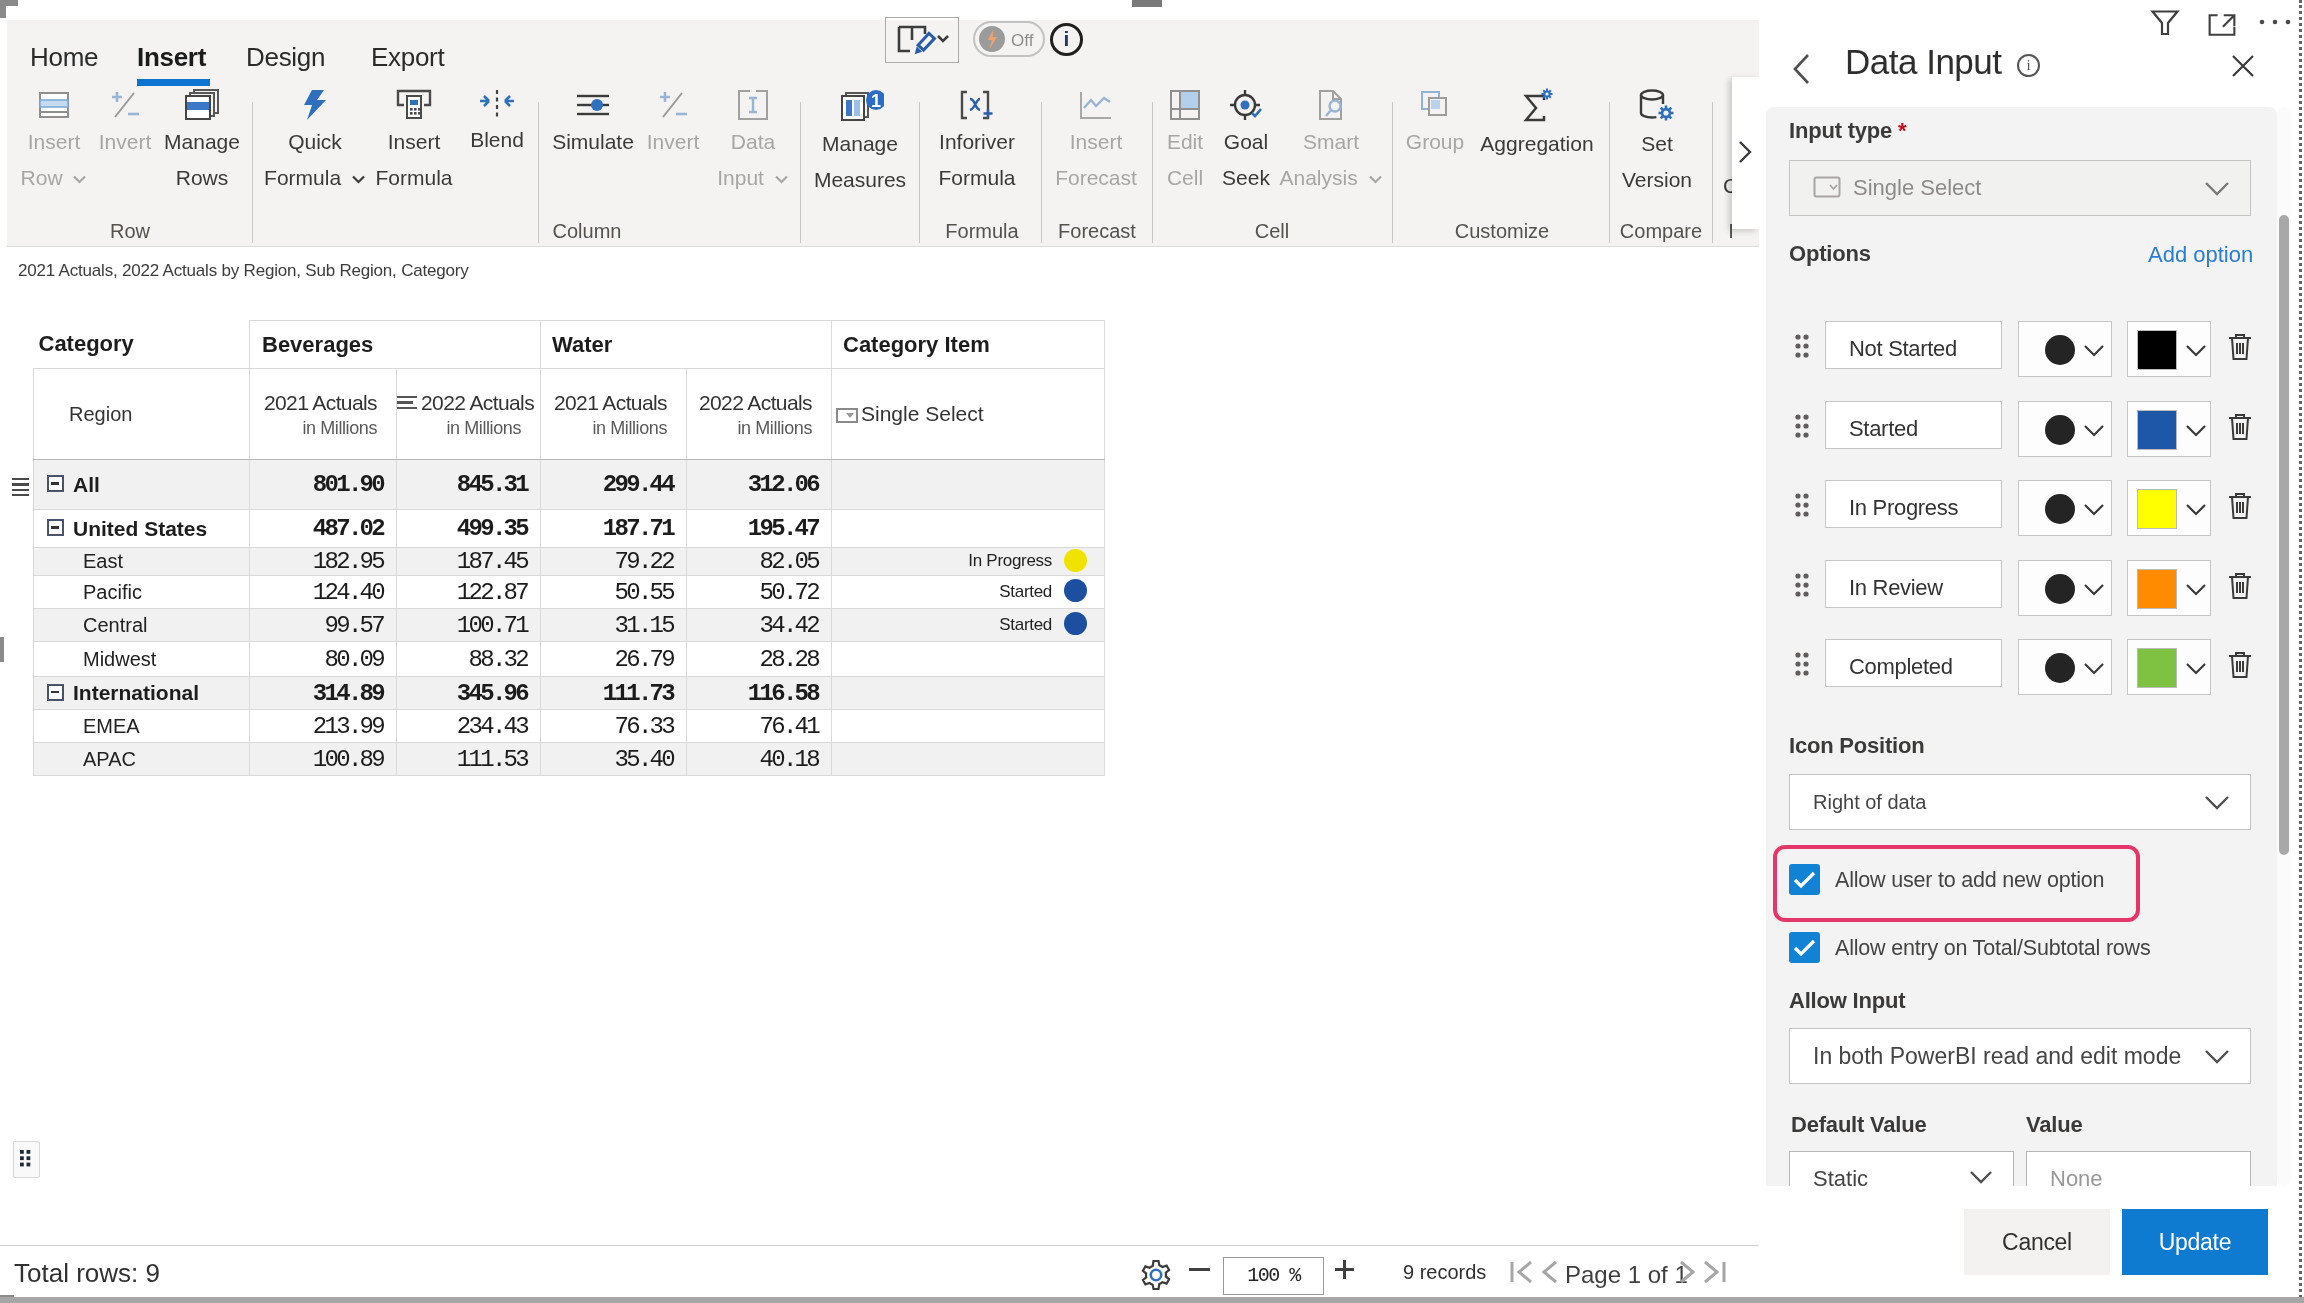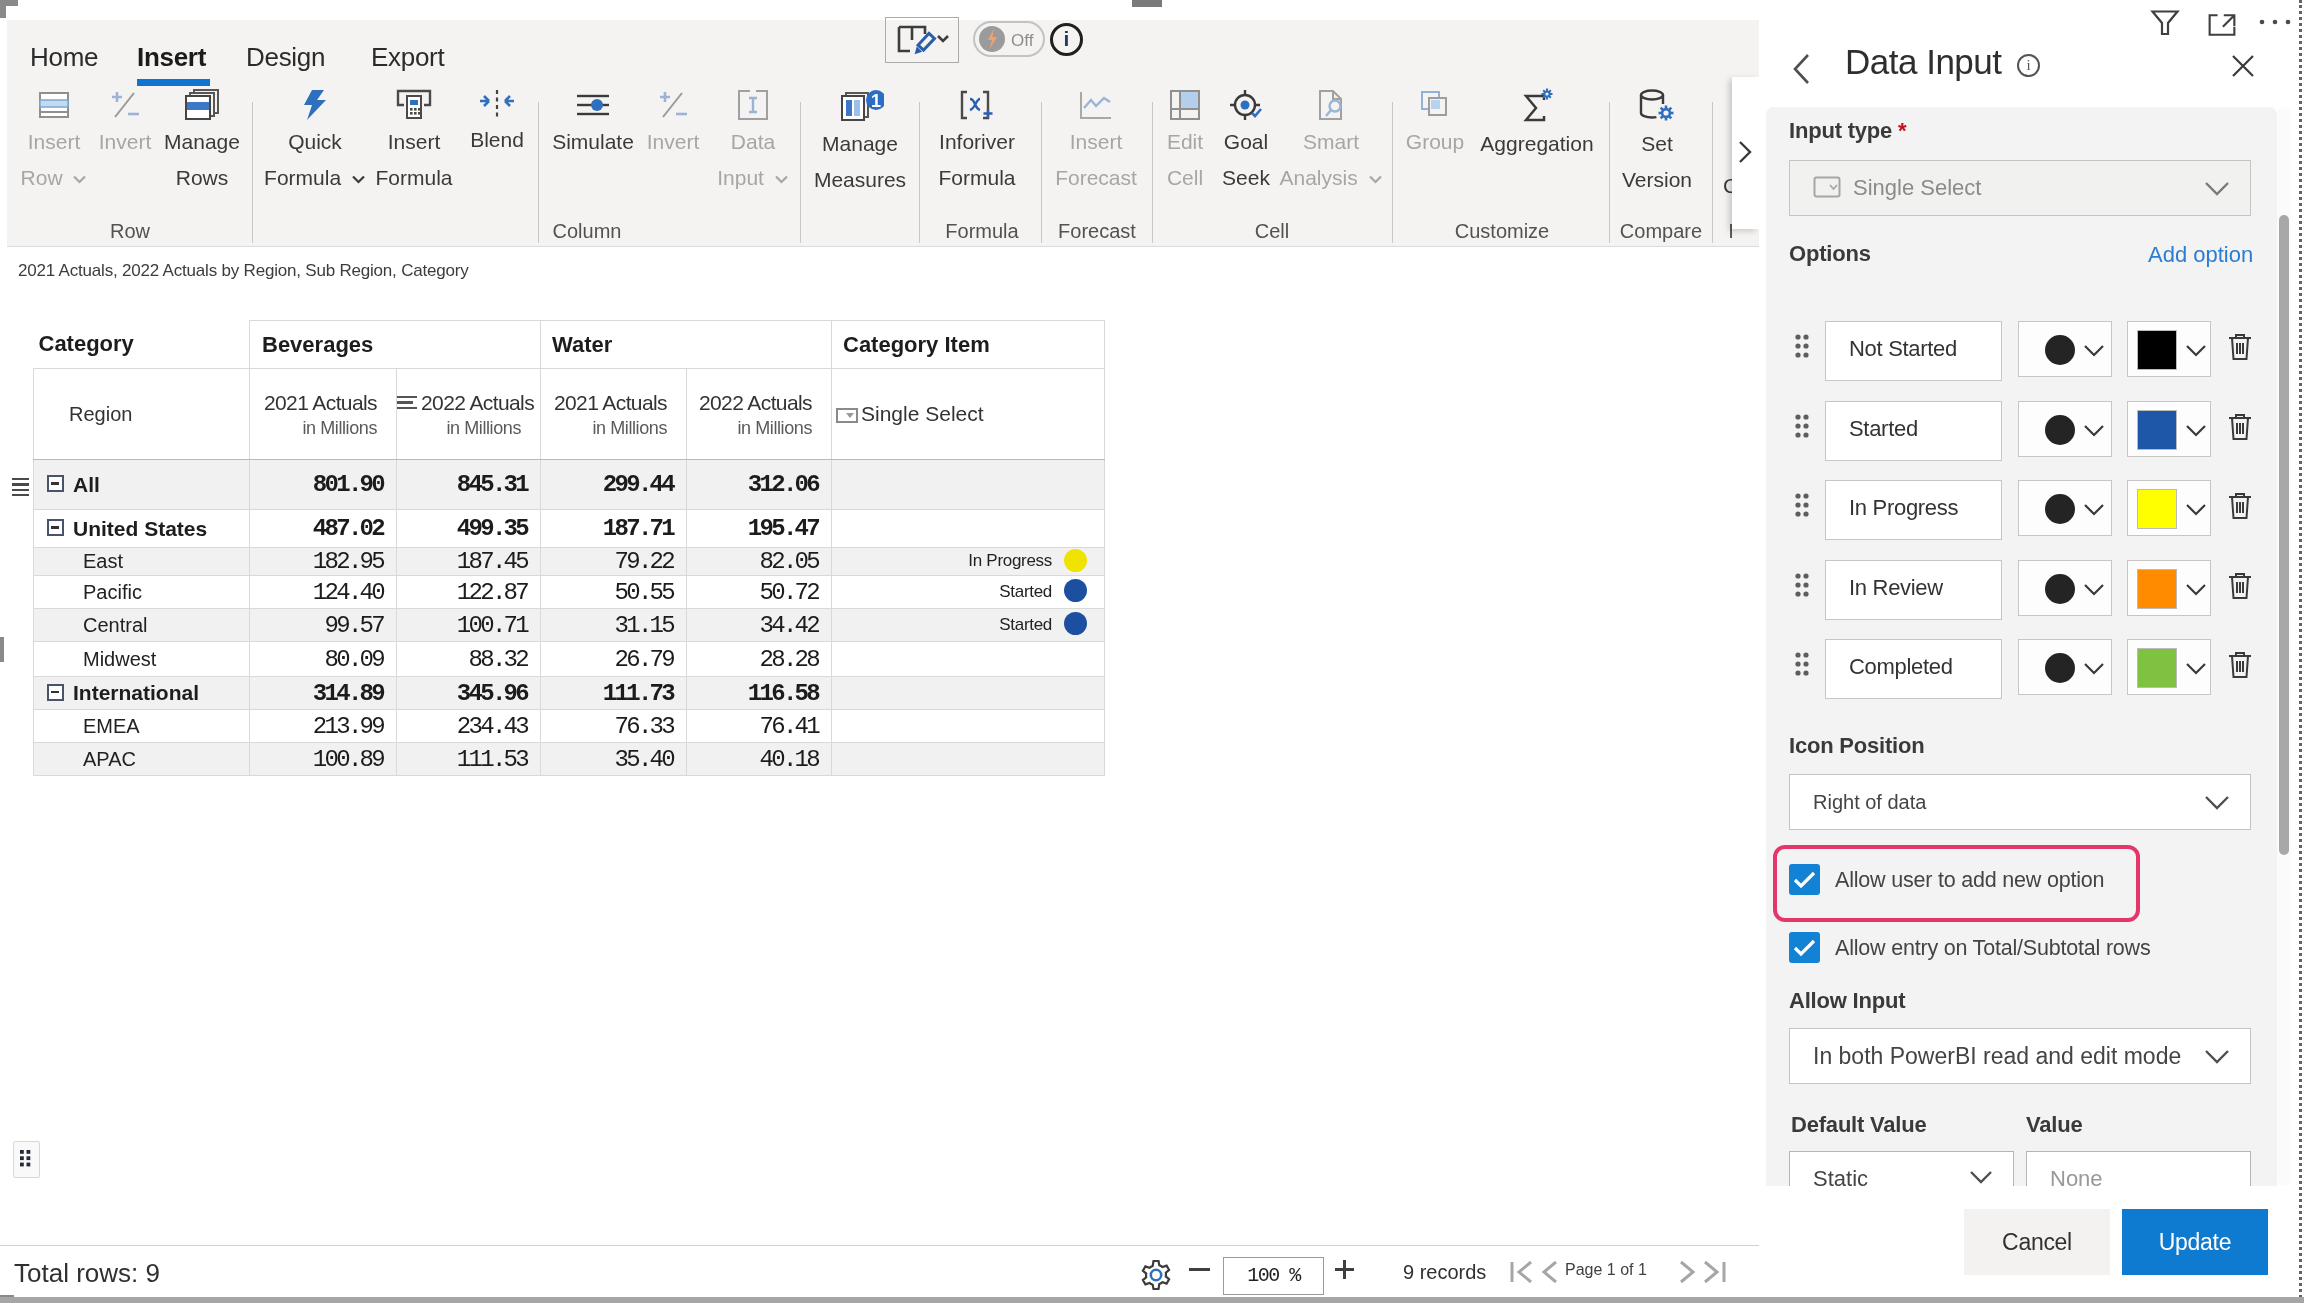--- a/index.html
+++ b/index.html
@@ -42,21 +42,21 @@
 #statusbar .t{position:absolute;top:12px;font-size:24px;color:#303030}
 #zoombox{position:absolute;left:1223px;top:11px;width:101px;height:38px;border:1px solid #9c9a98;font-family:"Liberation Mono",monospace;font-size:20px;letter-spacing:-1.5px;color:#222;text-align:center;line-height:36px}
 #botbar{position:absolute;left:0;top:1297px;width:2304px;height:6px;background:#a6a6a6}
 
 #drawer{position:absolute;left:1759px;top:0;width:545px;height:1303px;background:#fff}
 #dbody{position:absolute;left:1766px;top:107px;width:511px;height:1079px;background:#f3f3f3;border-radius:8px 8px 0 0}
 #dfoot{position:absolute;left:1760px;top:1186px;width:536px;height:109px;background:#fff}
 .dlbl{position:absolute;font-size:22px;color:#3b3a39;font-weight:bold;letter-spacing:-.2px}
 .dsel{position:absolute;left:1789px;width:462px;height:56px;background:#fff;border:1px solid #c6c4c2;font-size:20px;color:#444;line-height:54px;padding-left:23px}
 .dsel .ch{position:absolute;right:20px;top:20px}
-.opt-in{position:absolute;width:177px;height:60px;background:#fff;border:1px solid #c8c6c4;font-size:22px;color:#333;line-height:54px;padding-left:23px;letter-spacing:-.3px}
+.opt-in{position:absolute;width:177px;height:48px;background:#fff;border:1px solid #c8c6c4;font-size:22px;color:#333;line-height:54px;padding-left:23px;letter-spacing:-.3px}
 .opt-dd{position:absolute;width:94px;height:56px;background:#fdfdfd;border:1px solid #c8c6c4}
 .opt-sw{position:absolute;width:84px;height:56px;background:#fdfdfd;border:1px solid #c8c6c4}
 .sw{position:absolute;left:9px;top:8px;width:40px;height:40px;border:1px solid #bbb}
 .dot{position:absolute;left:10px;top:13px;width:30px;height:30px;border-radius:50%;background:#242424}
 .cbx{position:absolute;width:31px;height:31px;background:#1283d4;border-radius:3px}
 .cbx svg{position:absolute;left:4px;top:7px}
 .clbl{position:absolute;font-size:21.5px;color:#454443;letter-spacing:-.2px}
 #redbox{position:absolute;left:1773px;top:845px;width:367px;height:77px;border:4px solid #e5366a;border-radius:12px}
 .btn{position:absolute;top:1209px;width:146px;height:66px;font-size:23px;text-align:center;line-height:66px;letter-spacing:-.3px}
 #cancelb{left:1964px;background:#f3f2f1;color:#323130}
@@ -679,21 +679,21 @@
  <div id="zoombox">100 %</div>
  <div style="position:absolute;left:1335px;top:22px;width:19px;height:3px;background:#3f3f3f"></div>
  <div style="position:absolute;left:1343px;top:14px;width:3px;height:19px;background:#3f3f3f"></div>
  <div class="t" style="left:1403px;font-size:20px;top:15px">9 records</div>
  <svg style="position:absolute;left:1509px;top:14px" width="26" height="24" viewBox="0 0 26 24">
       <path d="M3 2 v20 M22 2 L10 12 l12 10" fill="none" stroke="#a6a6a6" stroke-width="3"></path>
     </svg>
  <svg style="position:absolute;left:1541px;top:14px" width="18" height="24" viewBox="0 0 18 24">
       <path d="M15 2 L3 12 l12 10" fill="none" stroke="#a6a6a6" stroke-width="3"></path>
     </svg>
- <div class="t" style="left:1565px;font-size:16px;top:15px;color:#3f3f3f">Page 1 of 1</div>
+ <div class="t" style="left:1565px;font-size:24px;top:15px;color:#3f3f3f">Page 1 of 1</div>
  <svg style="position:absolute;left:1678px;top:14px" width="18" height="24" viewBox="0 0 18 24">
       <path d="M3 2 l12 10 L3 22" fill="none" stroke="#a6a6a6" stroke-width="3"></path>
     </svg>
  <svg style="position:absolute;left:1702px;top:14px" width="26" height="24" viewBox="0 0 26 24">
       <path d="M3 2 l12 10 L3 22 M22 2 v20" fill="none" stroke="#a6a6a6" stroke-width="3"></path>
     </svg>
 </div>
 <div id="botbar"></div>
 
 </body></html>

